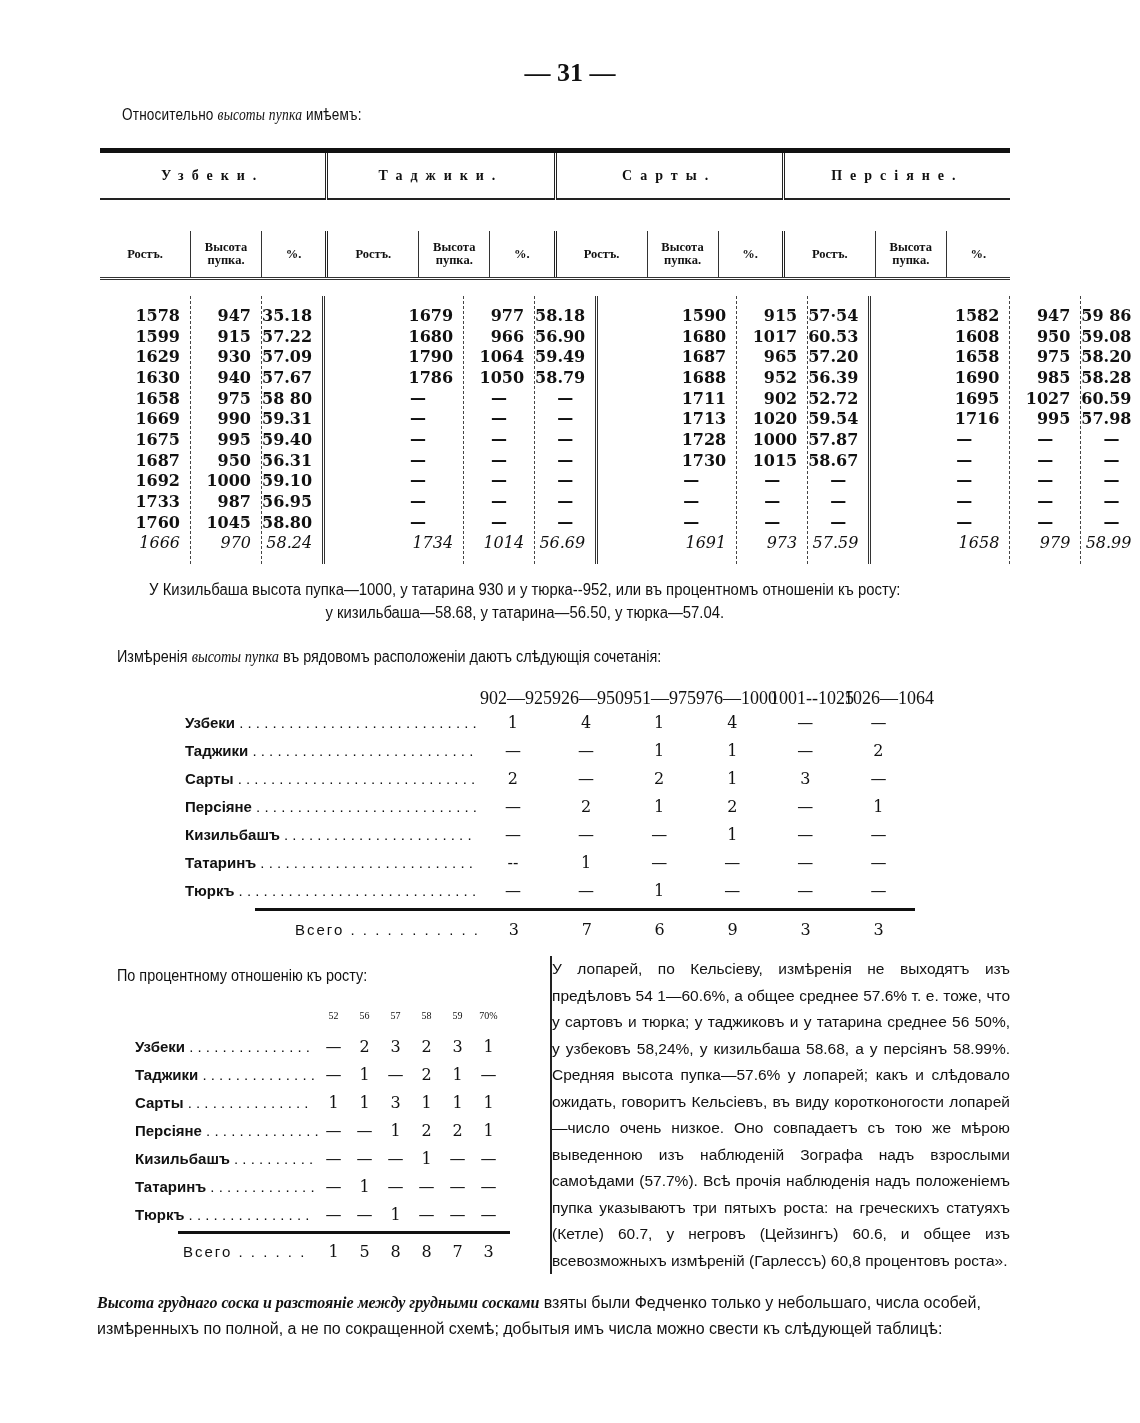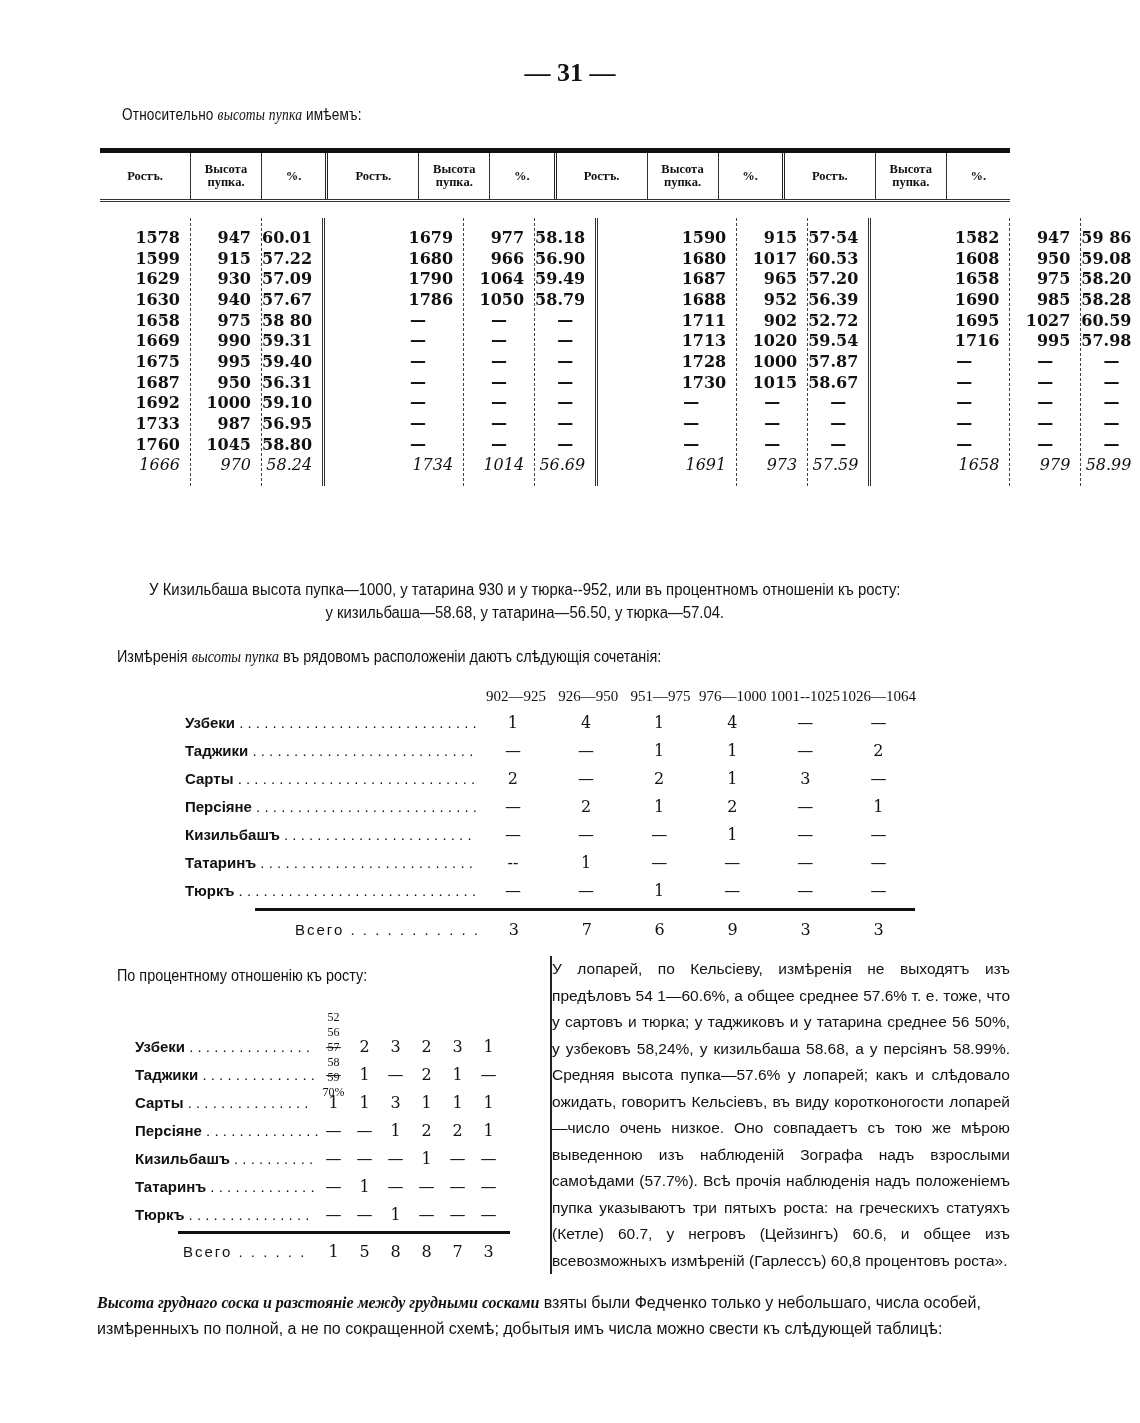--- a/index.html
+++ b/index.html
@@ -9,52 +9,52 @@
   .intro { top: 106px; left: 122px; font-family: "Liberation Sans", sans-serif; font-size: 16px; transform: scaleX(0.85); transform-origin: left; letter-spacing: 0.2px; }
   .intro i { font-family: "Liberation Serif", serif; }
 
   
   .main-table { top: 148px; left: 100px; width: 910px; }
   .thick { height: 5px; background: #111; }
   .grp-row { display: flex; height: 47px; }
   .grp { flex: 1; display: flex; flex-direction: column; }
   .grp + .grp { border-left: 3px double #222; }
   .grp-title { height: 47px; display: flex; align-items: center; justify-content: center; font-family: "Liberation Serif", serif; font-size: 14px; letter-spacing: 8px; font-weight: bold; border-bottom: 2px solid #222; }
-  .sub-row { display: flex; height: 46px; border-bottom: 3px double #333; }
+  .sub-row { display: flex; height: 46px; border-bottom: 3px double #333; margin-top: 31px; }
   .sub { display: flex; align-items: center; justify-content: center; text-align: center; font-family: "Liberation Serif", serif; font-size: 12.5px; line-height: 13px; font-weight: bold; }
   .sub + .sub { border-left: 1px solid #333; }
   .c1 { width: 90px; } .c2 { width: 70px; } .c3 { flex: 1; }
   .body-area { display: flex; padding-top: 16px; height: 268px; }
   .gcol { flex: 1; display: flex; }
   .gcol + .gcol { border-left: 3px double #333; padding-left: 48px; }
   .dcol { display: flex; flex-direction: column; font-family: "DejaVu Serif", serif; font-size: 16px; font-weight: bold; line-height: 20.7px; justify-content: center; }
   .dcol + .dcol { border-left: 1px dashed #444; }
   .dcol span { display: block; text-align: right; padding-right: 10px; height: 20.7px; }
   .dcol span.avg { font-style: italic; font-weight: normal; }
   .dcol span.dash { text-align: center; padding-right: 0; }
 
   .para1 { top: 578px; left: 97px; width: 920px; font-family: "Liberation Sans", sans-serif; font-size: 16px; line-height: 23px; text-align: center; }
   .para1 p { margin: 0; transform: scaleX(0.93); transform-origin: left; white-space: nowrap; }
   .para2 { top: 648px; left: 117px; font-family: "Liberation Sans", sans-serif; font-size: 16px; transform: scaleX(0.9); transform-origin: left; white-space: nowrap; }
   .para2 i { font-family: "Liberation Serif", serif; }
 
   
   .dist { top: 688px; left: 185px; width: 730px; }
-  .dist-head { display: flex; padding-left: 295px; font-family: "Liberation Serif", serif; font-size: 15px; height: 20px; }
+  .dist-head { display: flex; padding-left: 295px; font-family: "Liberation Serif", serif; font-size: 18px; height: 20px; }
   .dist-head span { width: 74px; text-align: center; white-space: nowrap; }
   .dist-row { display: flex; height: 28px; align-items: center; }
   .dist-label { width: 295px; font-family: "Liberation Sans", sans-serif; font-size: 15px; white-space: nowrap; overflow: hidden; }
   .dist-label .lbl { font-weight: bold; }
   .dist-row .v { width: 74px; text-align: center; font-family: "DejaVu Serif", serif; font-size: 16px; }
   .dist-rule { margin-left: 70px; height: 3px; background: #111; margin-top: 4px; margin-bottom: 4px; }
   .dist-total .dist-label { padding-left: 110px; box-sizing: border-box; letter-spacing: 2px; font-weight: normal; }
 
   .pct-title { top: 967px; left: 117px; font-family: "Liberation Sans", sans-serif; font-size: 16px; transform: scaleX(0.9); transform-origin: left; white-space: nowrap; }
   .pct { top: 1010px; left: 135px; width: 375px; }
-  .pct-head { display: flex; padding-left: 183px; font-family: "Liberation Serif", serif; font-size: 12px; height: 22px; flex-direction: column; }
+  .pct-head { display: flex; padding-left: 183px; font-family: "Liberation Serif", serif; font-size: 10px; height: 22px; }
   .pct-head span { width: 31px; text-align: center; }
   .pct-row { display: flex; height: 28px; align-items: center; }
   .pct-label { width: 183px; font-family: "Liberation Sans", sans-serif; font-size: 15px; font-weight: bold; white-space: nowrap; overflow: hidden; }
   .pct-row .v { width: 31px; text-align: center; font-family: "DejaVu Serif", serif; font-size: 16px; }
   .pct-rule { margin-left: 43px; height: 3px; background: #111; margin-top: 3px; margin-bottom: 3px; }
   .pct-total .pct-label { padding-left: 48px; box-sizing: border-box; letter-spacing: 2px; font-weight: normal; }
 
   .side { top: 956px; left: 550px; width: 460px; border-left: 2px solid #222; box-sizing: border-box; height: 318px; }
   .side p { margin: 0; font-family: "Liberation Sans", sans-serif; font-size: 15.5px; line-height: 26.5px; text-align: justify; text-indent: 0; }
 
@@ -68,20 +68,34 @@
 <div class="abs page-num">— 31 —</div>
 
 <div class="abs intro">
   <span>Относительно</span>
   <i>высоты пупка</i>
   <span>имѣемъ:</span>
 </div>
 
 <div class="abs main-table">
   <div class="thick"></div>
+  <div class="grp-row" id="grp-row">
+      <div class="grp">
+        <div class="grp-title">Узбеки.</div>
+      </div>
+      <div class="grp">
+        <div class="grp-title">Таджики.</div>
+      </div>
+      <div class="grp">
+        <div class="grp-title">Сарты.</div>
+      </div>
+      <div class="grp">
+        <div class="grp-title">Персіяне.</div>
+      </div>
+    </div>
   <div class="sub-row" id="sub-row">
       <div style="flex: 1 1 0%; display: flex;">
         <div class="sub c1">Ростъ.</div>
         <div class="sub c2">Высота пупка.</div>
         <div class="sub c3">%.</div>
       </div>
       <div style="flex: 1 1 0%; display: flex; border-left: 3px double rgb(34, 34, 34);">
         <div class="sub c1">Ростъ.</div>
         <div class="sub c2">Высота пупка.</div>
         <div class="sub c3">%.</div>
@@ -121,21 +135,21 @@
           <span>975</span>
           <span>990</span>
           <span>995</span>
           <span>950</span>
           <span>1000</span>
           <span>987</span>
           <span>1045</span>
           <span class="avg">970</span>
         </div>
         <div class="dcol c3">
-          <span>60.01</span>
+          <span>35.18</span>
           <span>57.22</span>
           <span>57.09</span>
           <span>57.67</span>
           <span>58 80</span>
           <span>59.31</span>
           <span>59.40</span>
           <span>56.31</span>
           <span>59.10</span>
           <span>56.95</span>
           <span>58.80</span>

